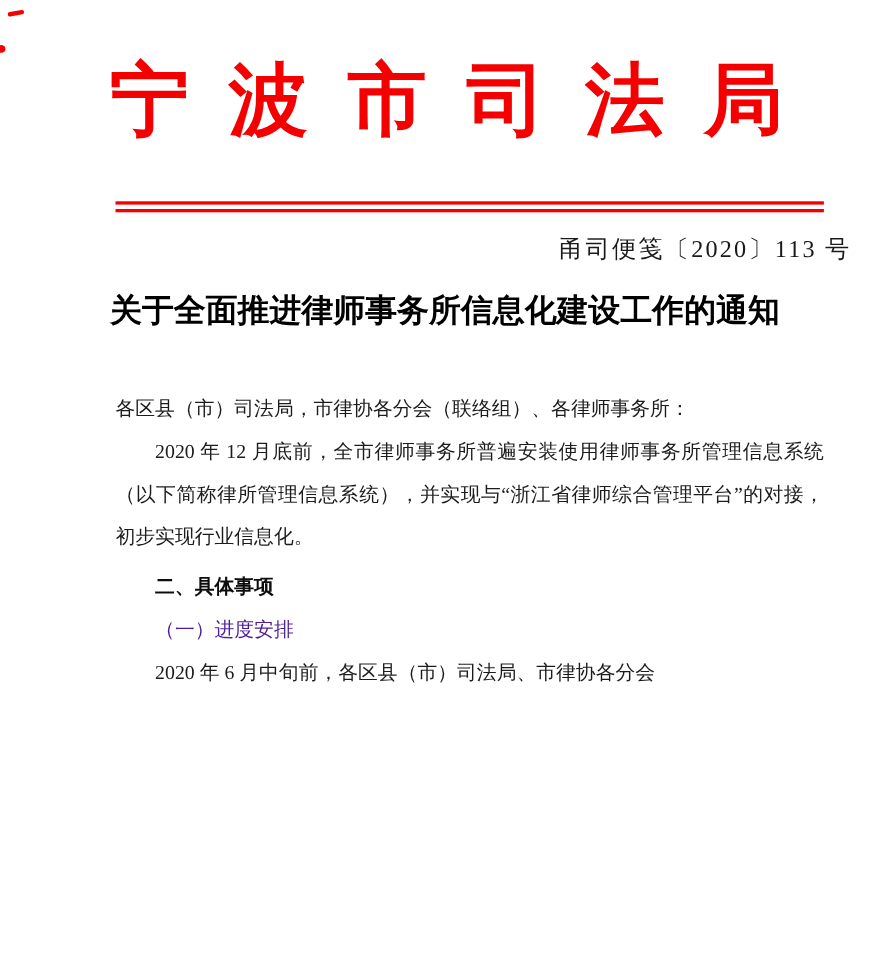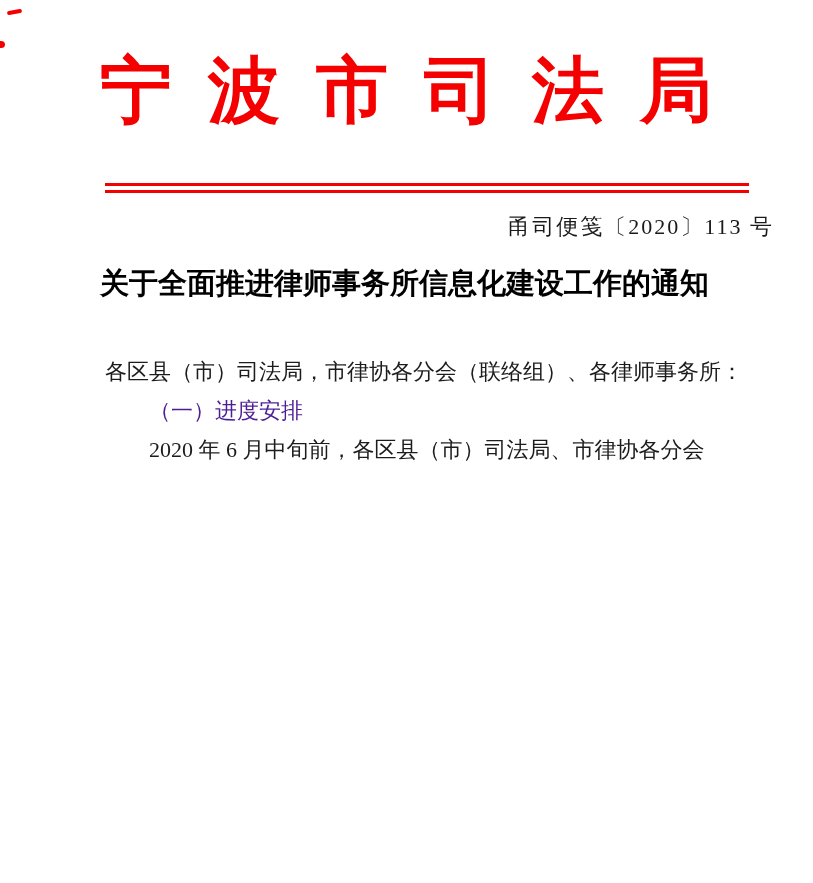--- a/index.html
+++ b/index.html
@@ -81,21 +81,21 @@
     left: 105px;
     width: 644px;
     font-size: 22px;
     line-height: 39px;
     text-align: justify;
     color: #1c1c1c;
   }
   .notice-body p, .notice-body h2, .notice-body h3 {
     margin: 0;
     padding: 0;
-    font-size: 22px;
+    font-size: 18px;
     line-height: 39px;
   }
   .indent { text-indent: 2em; }
   .section-heading {
     font-family: "Liberation Sans", "DejaVu Sans", sans-serif;
     font-weight: bold;
     color: #0d0d0d;
     margin-top: 6px !important;
   }
   .sub-heading {
@@ -114,17 +114,19 @@
   <header>
     <div class="agency-name">宁波市司法局</div>
     <div class="double-rule"></div>
     <div class="doc-number">甬司便笺〔2020〕113 号</div>
   </header>
 
   <h1 class="notice-title">关于全面推进律师事务所信息化建设工作的通知</h1>
 
   <main class="notice-body">
     <p class="salutation">各区县（市）司法局，市律协各分会（联络组）、各律师事务所：</p>
+    <p class="indent">2020 年 12 月底前，全市律师事务所普遍安装使用律师事务所管理信息系统（以下简称律所管理信息系统），并实现与“浙江省律师综合管理平台”的对接，初步实现行业信息化。</p>
+    <h2 class="section-heading indent">二、具体事项</h2>
     <h3 class="sub-heading indent">（一）进度安排</h3>
     <p class="indent">2020 年 6 月中旬前，各区县（市）司法局、市律协各分会</p>
   </main>
 
 </div>
 
 </body></html>

